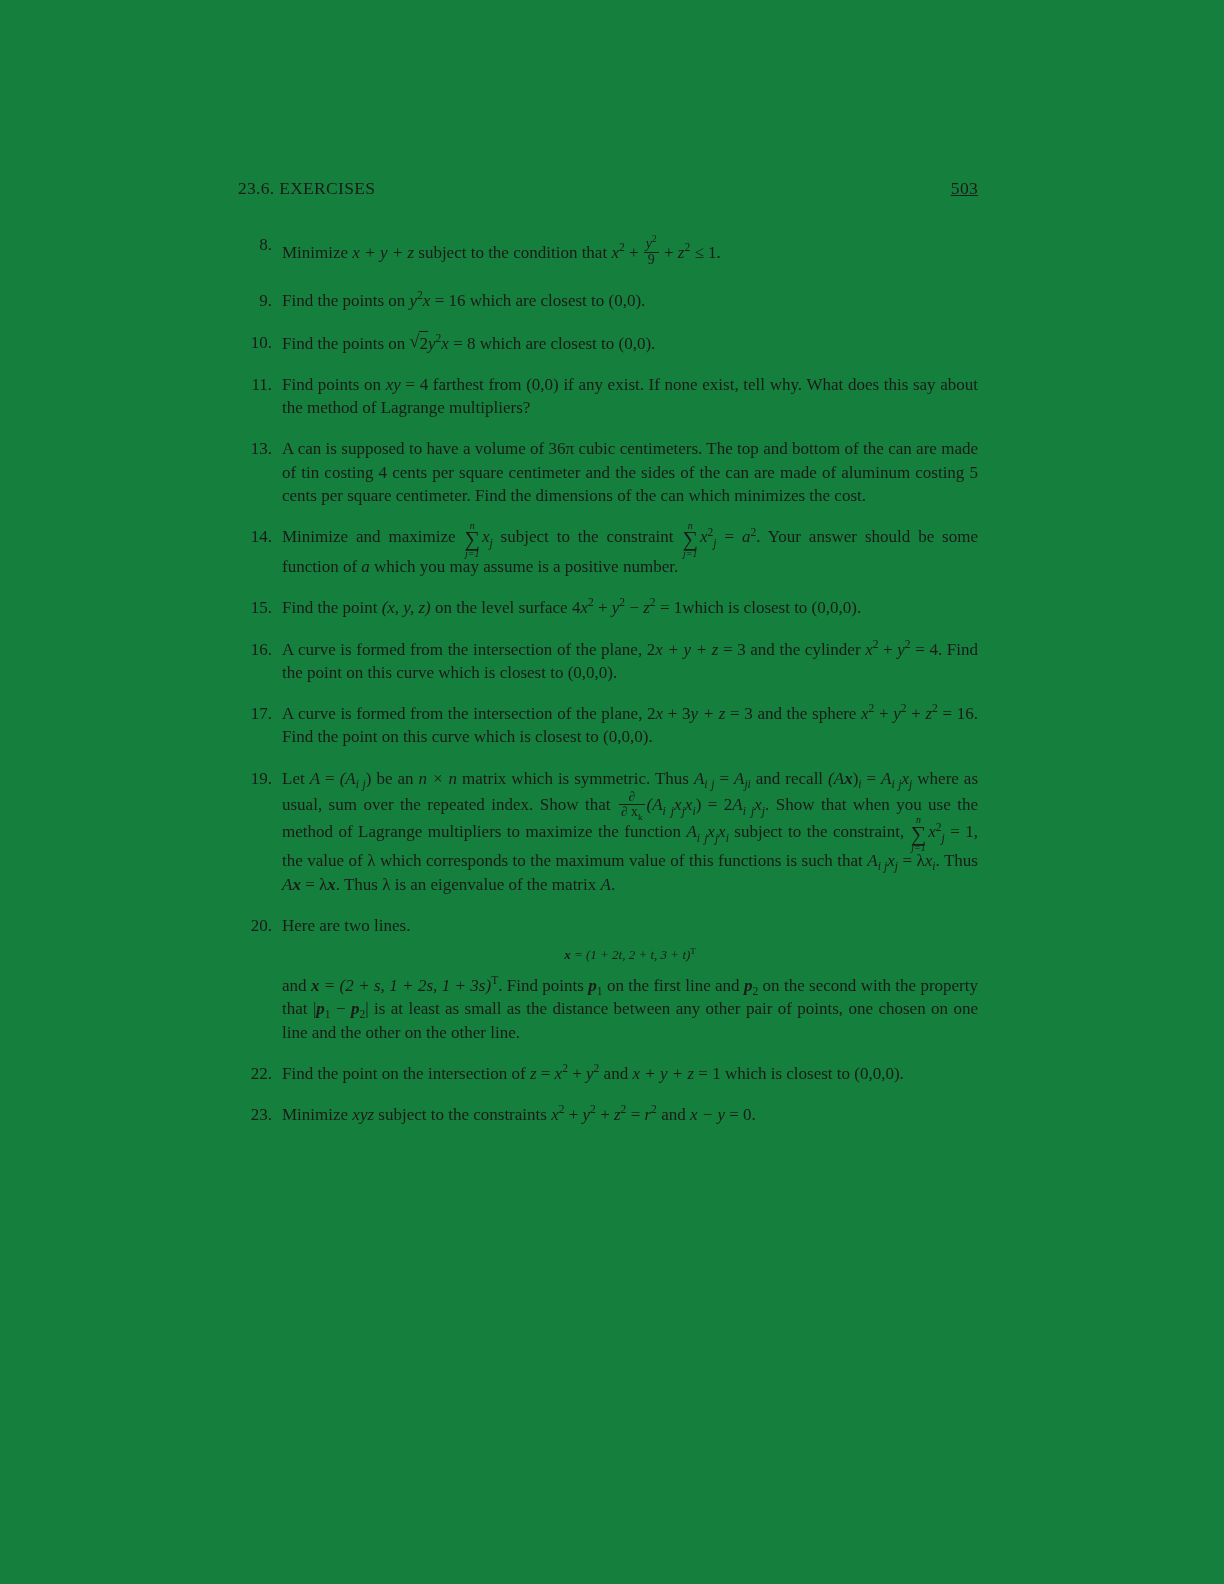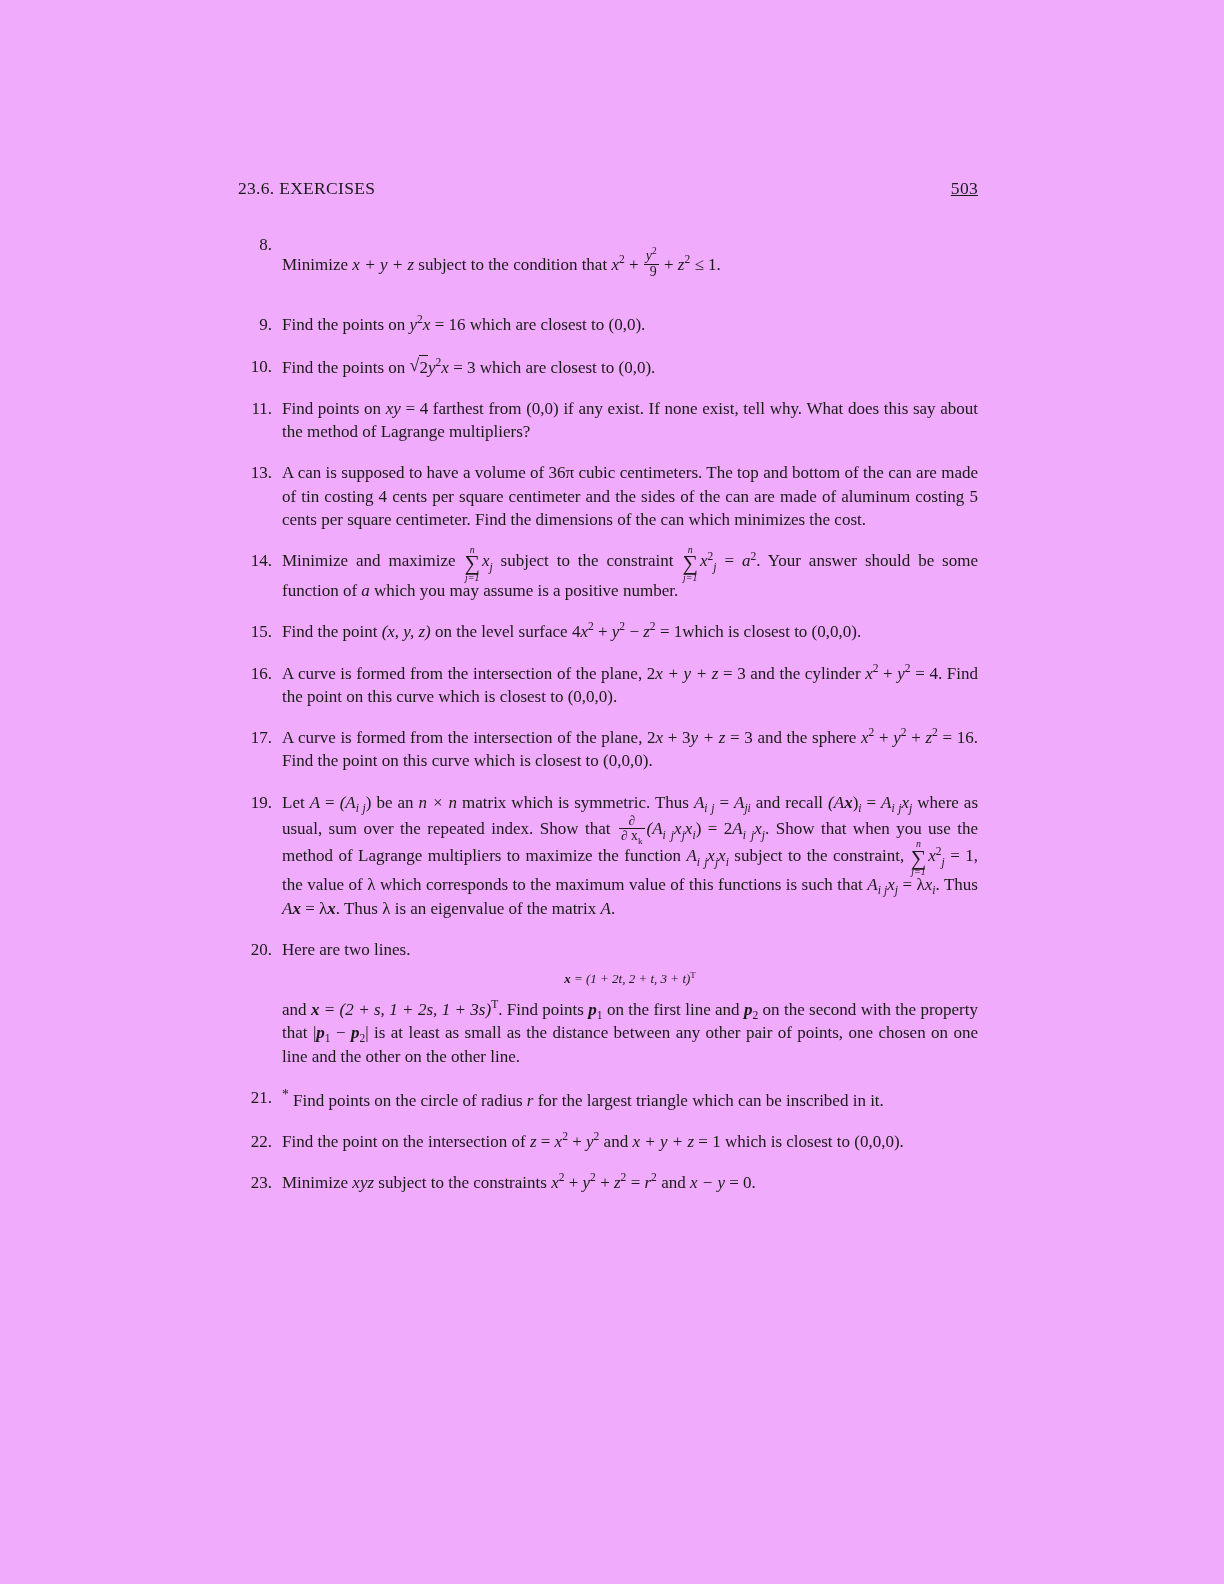--- a/index.html
+++ b/index.html
@@ -14,21 +14,21 @@
     color: #1a1a18;
     background: #fdfdfb;
     position: relative;
     overflow: hidden;
   }
   .page {
     position: absolute;
     left: 0; top: 0;
     width: 1224px;
     height: 1584px;
-    background: #f0abfc;
+    background: #15803d;
   }
   .content {
     position: absolute;
     left: 238px;
     top: 178px;
     width: 740px;
   }
   .runhead {
     display: flex;
     justify-content: space-between;
@@ -67,24 +67,24 @@
   .math { font-style: italic; }
 
   
   sup { font-size: 0.68em; vertical-align: super; line-height: 0; }
   sub { font-size: 0.68em; vertical-align: sub; line-height: 0; }
 
   
   .frac {
     display: inline-block;
     vertical-align: -0.42em;
-    text-align: right;
+    text-align: center;
     font-size: 0.82em;
     line-height: 1.05;
-    margin: 16px 1px;
+    margin: 4px 1px;
   }
   .frac .num { display: block; border-bottom: 1px solid #1a1a18; padding: 0 2px; }
   .frac .den { display: block; padding: 0 2px; }
 
   
   .sqrt {
     display: inline-block;
     position: relative;
     padding-left: 9px;
   }
@@ -168,21 +168,21 @@
         <span class="ex-body"><span>Minimize </span><span class="math">x + y + z</span><span> subject to the condition that </span><span class="math">x</span><sup>2</sup> + <span class="frac"><span class="num"><span class="math">y</span><sup>2</sup></span><span class="den">9</span></span> + <span class="math">z</span><sup>2</sup><span> ≤ 1.</span></span>
       </li>
 
       <li class="ex-item">
         <span class="ex-num">9.</span>
         <span class="ex-body"><span>Find the points on </span><span class="math">y</span><sup>2</sup><span class="math">x</span><span> = 16 which are closest to </span><span>(0,0).</span></span>
       </li>
 
       <li class="ex-item">
         <span class="ex-num">10.</span>
-        <span class="ex-body"><span>Find the points on </span><span class="sqrt"><span class="rad">2</span></span><span class="math">y</span><sup>2</sup><span class="math">x</span><span> = 3 which are closest to </span><span>(0,0).</span></span>
+        <span class="ex-body"><span>Find the points on </span><span class="sqrt"><span class="rad">2</span></span><span class="math">y</span><sup>2</sup><span class="math">x</span><span> = 8 which are closest to </span><span>(0,0).</span></span>
       </li>
 
       <li class="ex-item">
         <span class="ex-num">11.</span>
         <span class="ex-body"><span>Find points on </span><span class="math">xy</span><span> = 4 farthest from </span><span>(0,0)</span><span> if any exist.  If none exist, tell why.  What does this say about the method of Lagrange multipliers?</span></span>
       </li>
 
 
       <li class="ex-item">
         <span class="ex-num">13.</span>
@@ -217,24 +217,20 @@
 
       <li class="ex-item">
         <span class="ex-num">20.</span>
         <span class="ex-body">
           <span>Here are two lines.</span>
           <div class="display-eq"><span class="bold-vec">x</span><span class="math"> = (1 + 2t, 2 + t, 3 + t)</span><sup>T</sup></div>
           <span>and </span><span class="bold-vec">x</span><span class="math"> = (2 + s, 1 + 2s, 1 + 3s)</span><sup>T</sup><span>.  Find points </span><span class="bold-vec">p</span><sub>1</sub><span> on the first line and </span><span class="bold-vec">p</span><sub>2</sub><span> on the second with the property that |</span><span class="bold-vec">p</span><sub>1</sub><span> − </span><span class="bold-vec">p</span><sub>2</sub><span>| is at least as small as the distance between any other pair of points, one chosen on one line and the other on the other line.</span>
         </span>
       </li>
 
-      <li class="ex-item">
-        <span class="ex-num">21.</span>
-        <span class="ex-body"><span class="star">*</span><span> Find points on the circle of radius </span><span class="math">r</span><span> for the largest triangle which can be inscribed in it.</span></span>
-      </li>
 
       <li class="ex-item">
         <span class="ex-num">22.</span>
         <span class="ex-body"><span>Find the point on the intersection of </span><span class="math">z</span><span> = </span><span class="math">x</span><sup>2</sup><span> + </span><span class="math">y</span><sup>2</sup><span> and </span><span class="math">x + y + z</span><span> = 1 which is closest to </span><span>(0,0,0).</span></span>
       </li>
 
       <li class="ex-item">
         <span class="ex-num">23.</span>
         <span class="ex-body"><span>Minimize </span><span class="math">xyz</span><span> subject to the constraints </span><span class="math">x</span><sup>2</sup><span> + </span><span class="math">y</span><sup>2</sup><span> + </span><span class="math">z</span><sup>2</sup><span> = </span><span class="math">r</span><sup>2</sup><span> and </span><span class="math">x − y</span><span> = 0.</span></span>
       </li>

